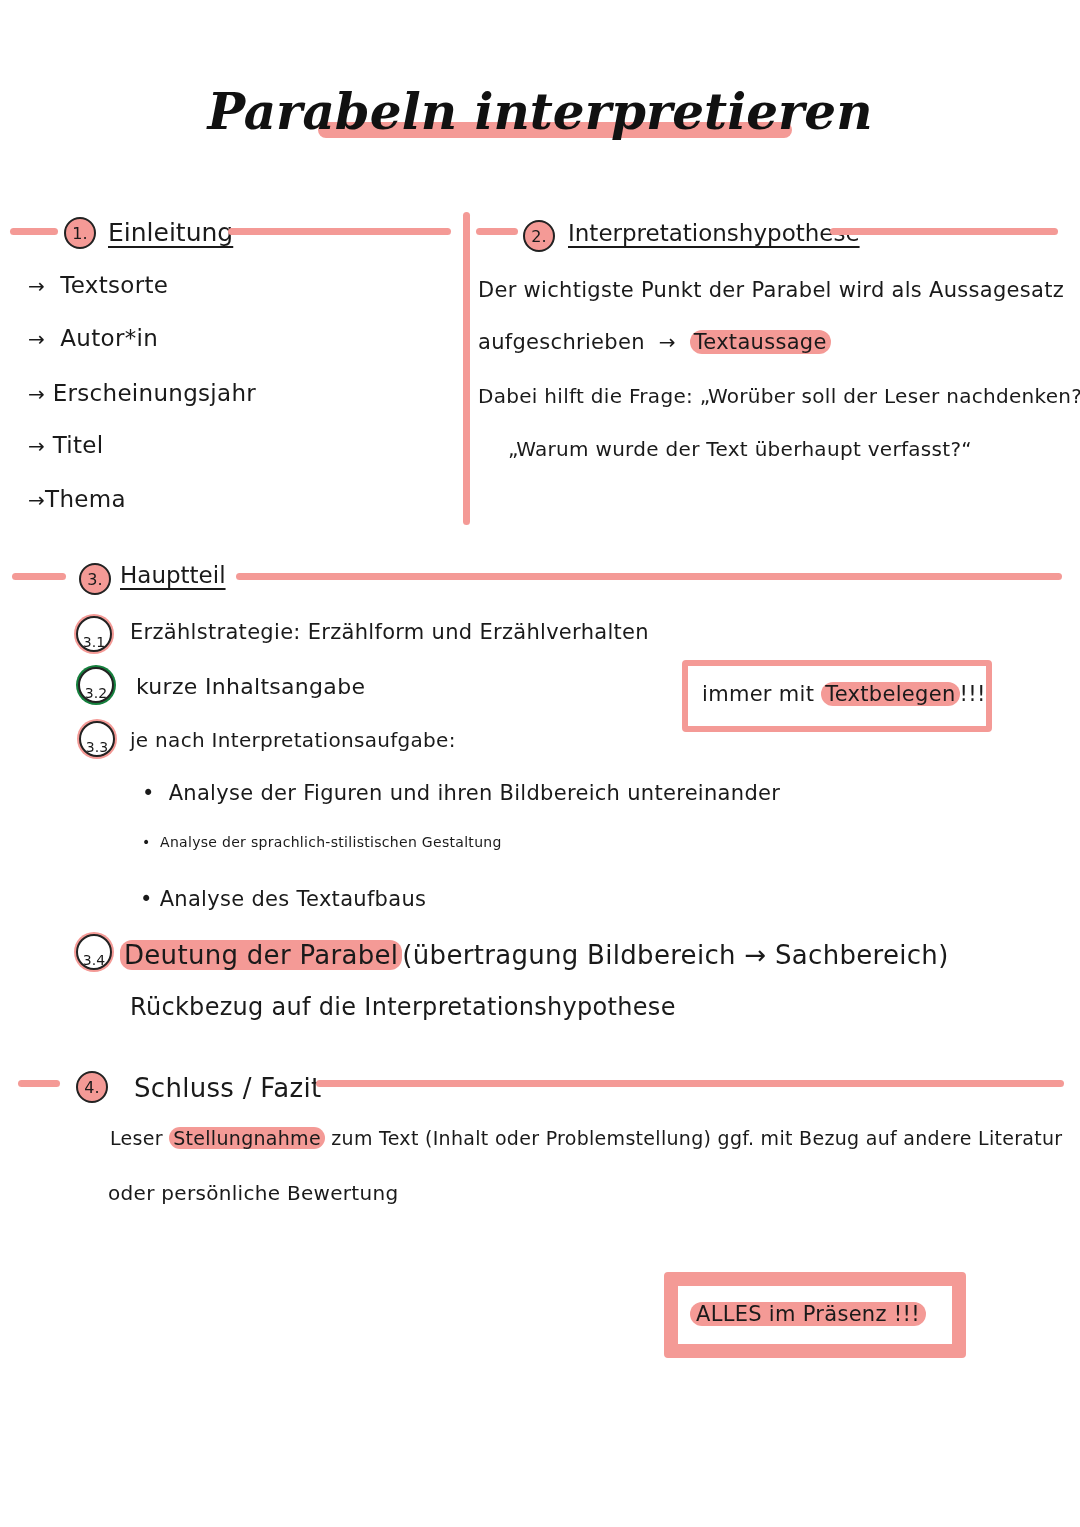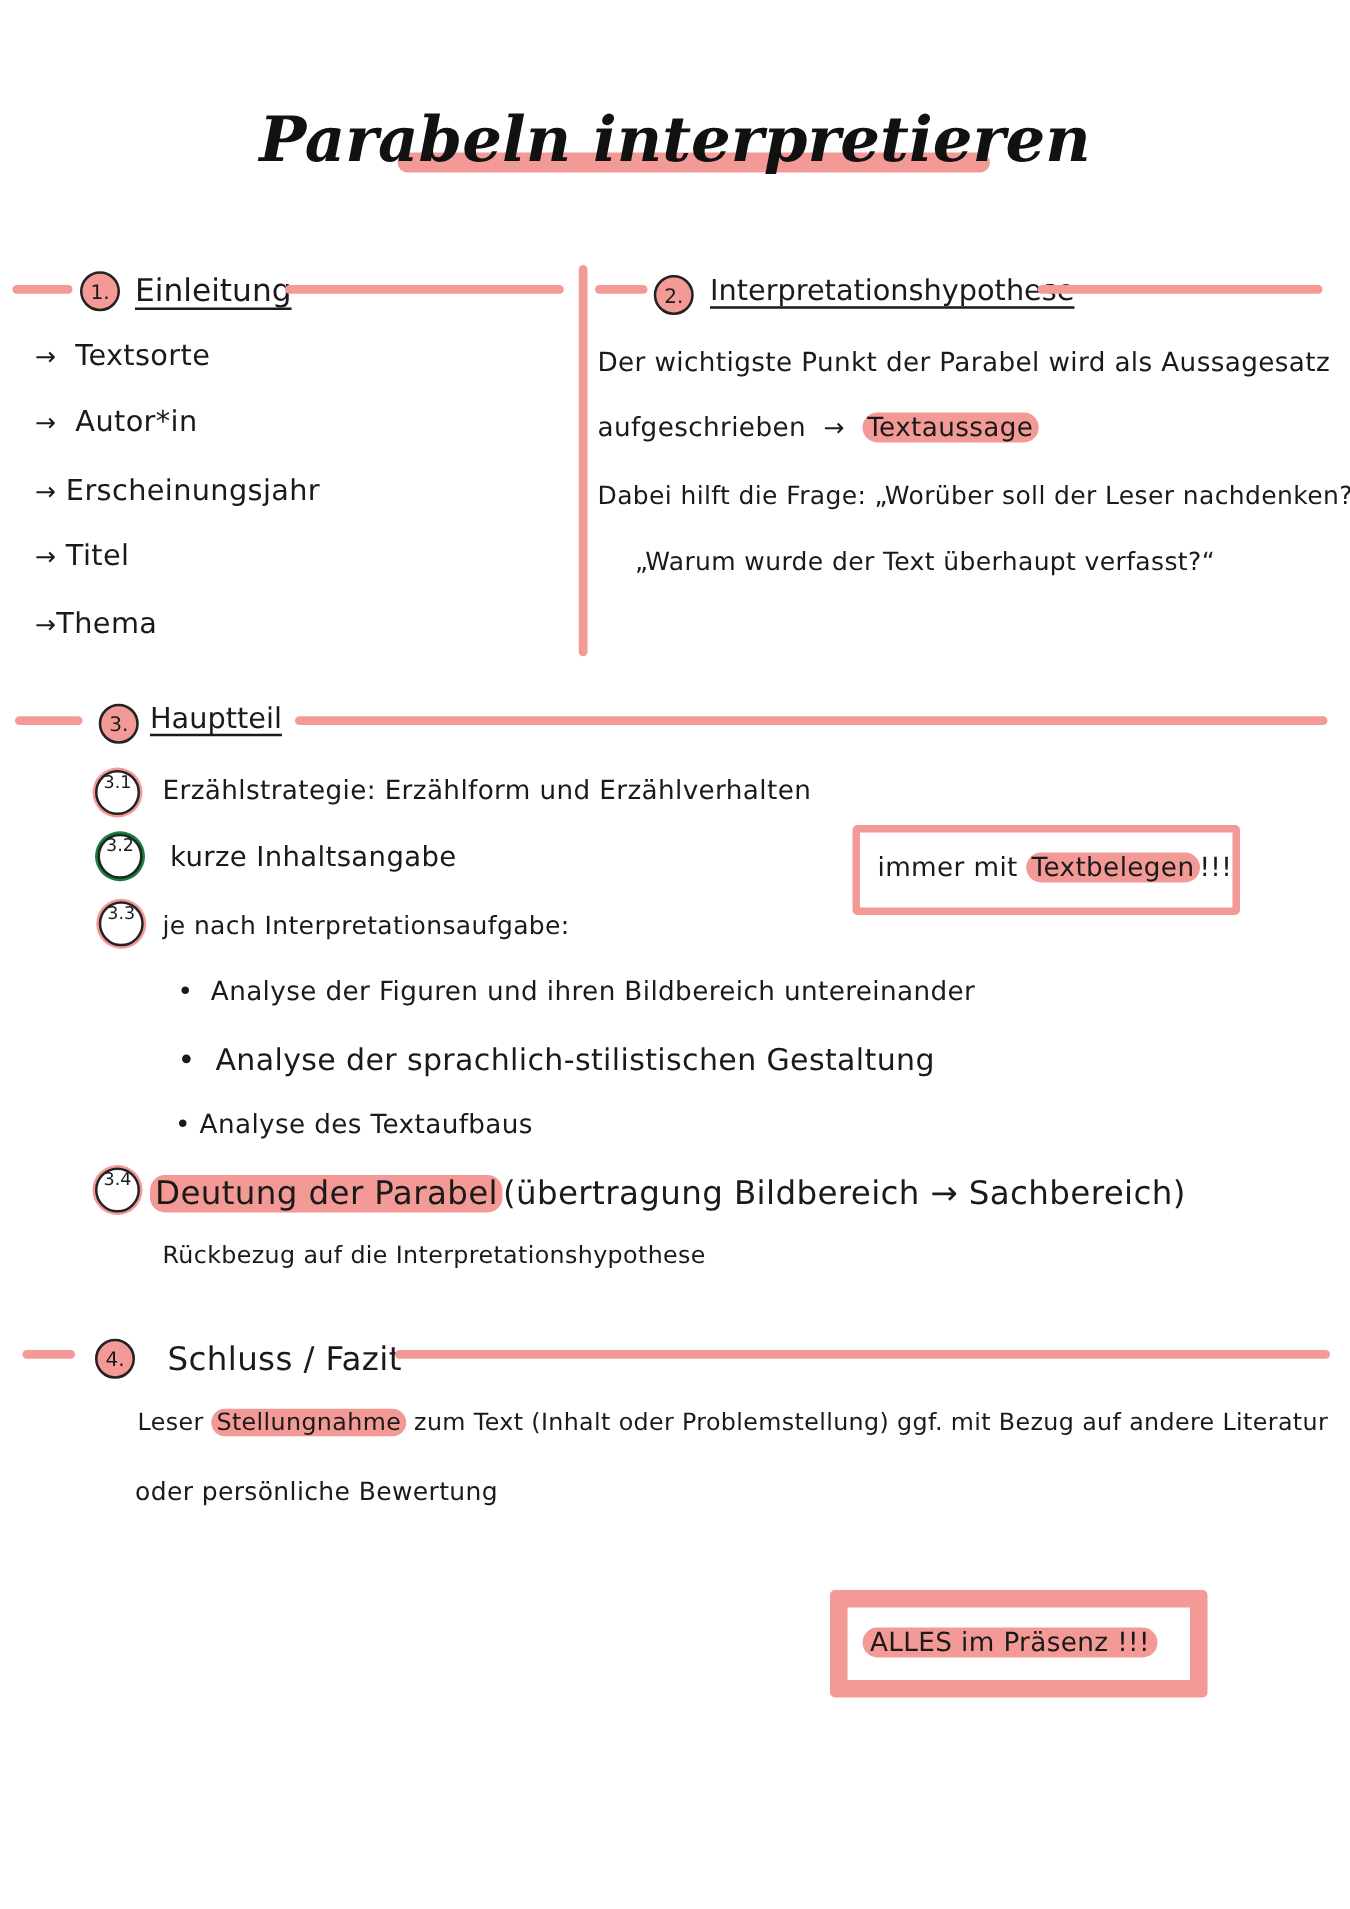--- a/index.html
+++ b/index.html
@@ -8,21 +8,21 @@
     .abs { position:absolute; }
     .txt { font-size:23px; white-space:nowrap; letter-spacing:0.3px; }
     .title { left:0; width:1080px; top:82px; text-align:center; font-family:"DejaVu Serif", serif;
       font-style:italic; font-weight:bold; font-size:50px; color:#111; z-index:2; }
     .title-bar { left:318px; top:122px; width:474px; height:16px; border-radius:8px; z-index:1; }
     .rule { height:7px; border-radius:4px; }
     .vrule { width:7px; border-radius:4px; }
     .num { width:28px; height:28px; border-radius:50%; border:2px solid #222; display:flex;
       align-items:center; justify-content:center; font-size:16px; }
     .subnum { width:32px; height:32px; border-radius:50%; border:2px solid #222; display:flex;
-      align-items:flex-start; justify-content:center; font-size:14px; background:#fff; }
+      align-items:flex-end; justify-content:center; font-size:14px; background:#fff; }
     .subnum-wrap { width:40px; height:40px; border-radius:50%; display:flex; align-items:center; justify-content:center; }
     .heading { font-size:25px; text-decoration:underline; text-underline-offset:5px; }
     .arrow { font-size:20px; }
     .hl { border-radius:12px; padding:0 4px; }
     .box { border-style:solid; border-radius:4px; }
   </style>
 </head>
 <body>
 
 <div class="abs title-bar" style="background:#f49a96;"></div>
@@ -90,32 +90,32 @@
 <div class="abs txt" style="left:130px; top:728px; font-size:20px;">je nach Interpretationsaufgabe:</div>
 
 <div class="abs box" style="left:682px; top:660px; width:298px; height:60px; border-width:6px; border-color:#f49a96;">
   <div class="txt" style="position:absolute; left:14px; top:16px; font-size:21px;">
     <span>immer mit</span>
     <span class="hl" style="background:#f49a96;">Textbelegen</span><span>!!!</span>
   </div>
 </div>
 
 <div class="abs txt" style="left:142px; top:781px; font-size:21px;">•&nbsp;&nbsp;<span>Analyse der Figuren und ihren Bildbereich untereinander</span></div>
-<div class="abs txt" style="left:142px; top:834px; font-size:24px;">•&nbsp;&nbsp;<span>Analyse der sprachlich-stilistischen Gestaltung</span></div>
+<div class="abs txt" style="left:142px; top:834px; font-size:14px;">•&nbsp;&nbsp;<span>Analyse der sprachlich-stilistischen Gestaltung</span></div>
 <div class="abs txt" style="left:140px; top:887px; font-size:21px;">•&nbsp;<span>Analyse des Textaufbaus</span></div>
 
 <div class="abs subnum-wrap" style="left:74px; top:932px; background:#f49a96;">
   <div class="subnum">
       <span>3.4</span>
     </div>
 </div>
 <div class="abs txt" style="left:120px; top:940px; font-size:26px;">
   <span class="hl" style="background:#f49a96;">Deutung der Parabel</span><span>(übertragung Bildbereich → Sachbereich)</span>
 </div>
-<div class="abs txt" style="left:130px; top:993px; font-size:19px;">Rückbezug auf die Interpretationshypothese</div>
+<div class="abs txt" style="left:130px; top:993px; font-size:24px;">Rückbezug auf die Interpretationshypothese</div>
 
 <div class="abs rule" style="left:18px; top:1080px; width:42px; background:#f49a96;"></div>
 <div class="abs num" style="left:76px; top:1071px; background:#f49a96;">
   <span>4.</span>
 </div>
 <div class="abs txt" style="left:134px; top:1073px; font-size:26px;">Schluss / Fazit</div>
 <div class="abs rule" style="left:316px; top:1080px; width:748px; background:#f49a96;"></div>
 
 <div class="abs txt" style="left:110px; top:1127px; font-size:19px;">
   <span>Leser</span>

